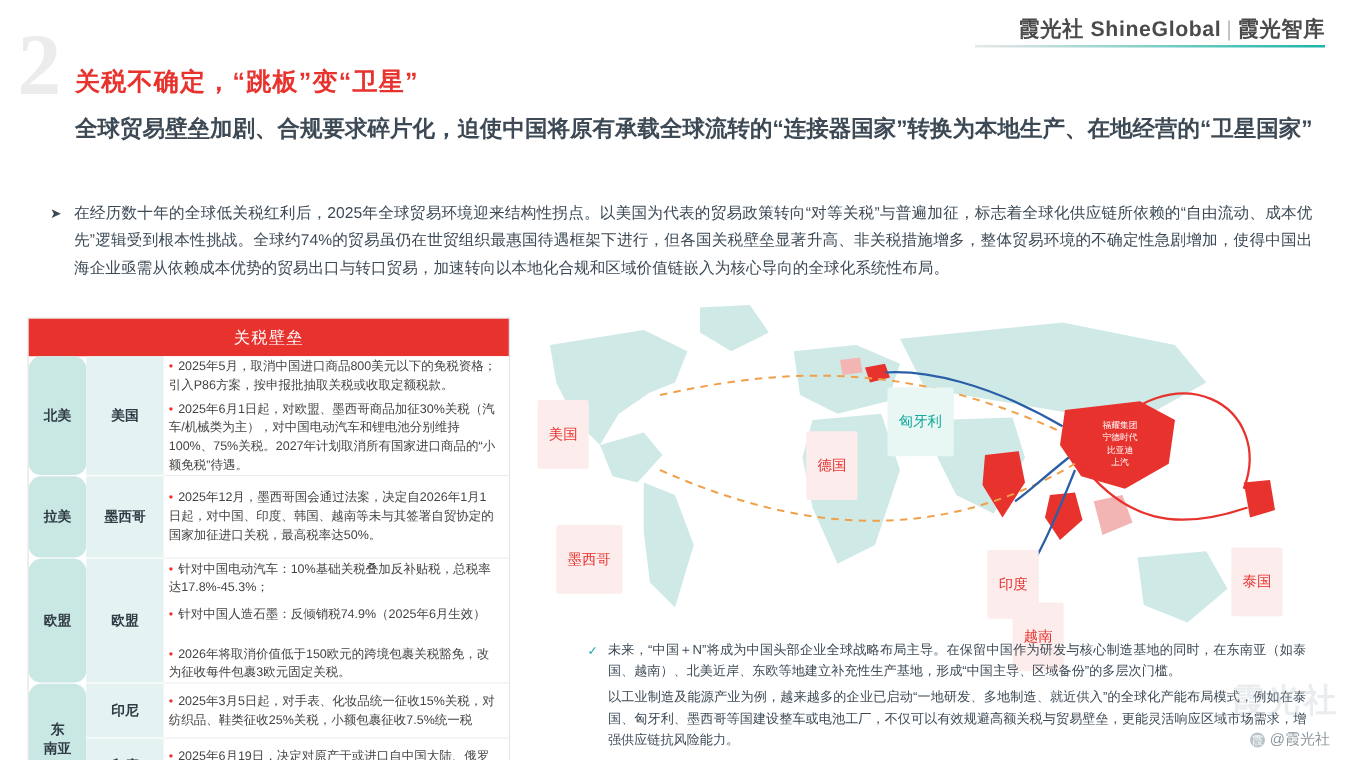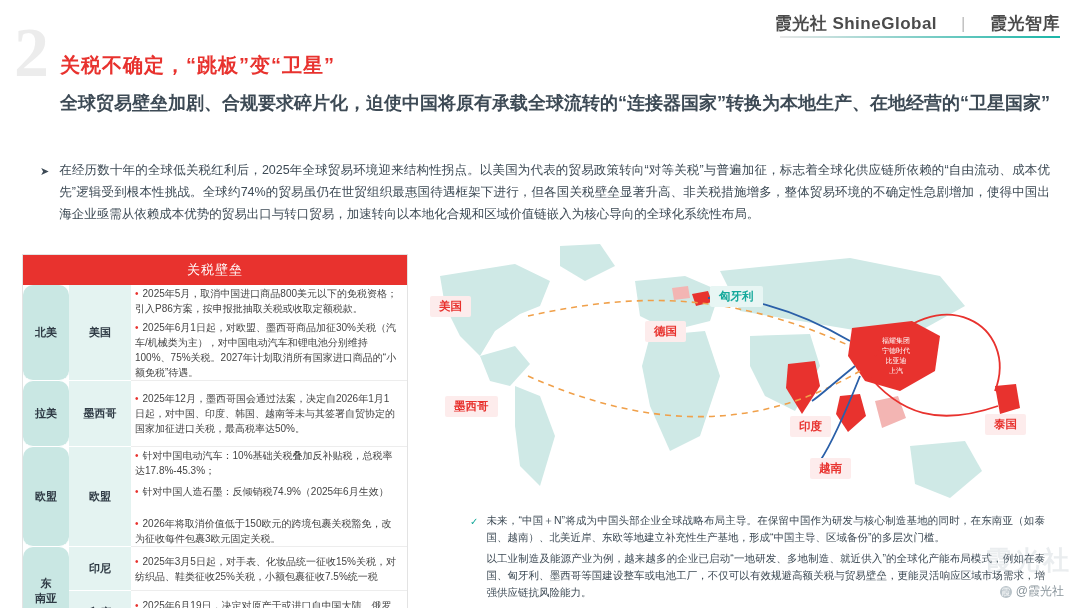--- a/index.html
+++ b/index.html
@@ -12,21 +12,21 @@
   .slide {
     position: relative;
     width: 1080px; height: 608px;
     background: #ffffff;
   }
 
   
   .brand {
     position: absolute;
     top: 12px; right: 20px;
-    display: flex; align-items: center; gap: 24px;
+    display: flex; align-items: center; gap: 4px;
     font-size: 17px; font-weight: bold; color: #4b4b4b;
     letter-spacing: .5px;
     margin-left: 32px;
   }
   .brand .sep { color: #bdbdbd; font-weight: normal; }
   .brand-underline {
     position: absolute;
     top: 36px; right: 20px;
     width: 280px; height: 2px;
     background: linear-gradient(to right, #e8e8e8, #19b5a7);
@@ -126,24 +126,25 @@
     width: 650px; height: 310px;
     overflow: hidden;
   }
   .map svg { display: block; }
 
   .mlabel {
     position: absolute;
     background: #e8f6f4;
     color: #15a99b;
     font-size: 11.5px;
-    font-weight: bold;
-    padding: 3px 9px;
+    font-weight: normal;
+    padding: 20px 9px;
     border-radius: 2px;
     white-space: nowrap;
+    margin-top: 24px;
   }
   .mlabel.red { background: #fdecec; color: #e8322e; }
 
   
   .note {
     position: absolute;
     left: 470px; top: 512px;
     width: 575px;
     display: flex; gap: 8px;
     font-size: 10.5px; color: #3d4a55; line-height: 1.65;

